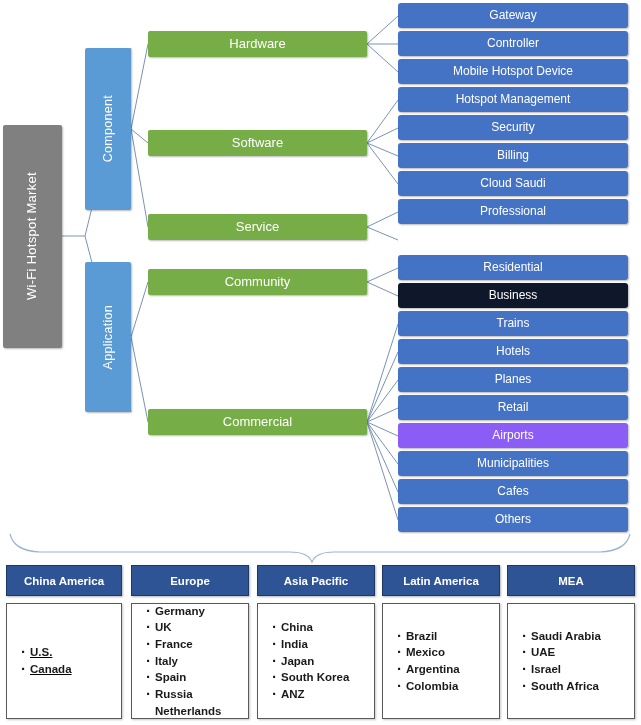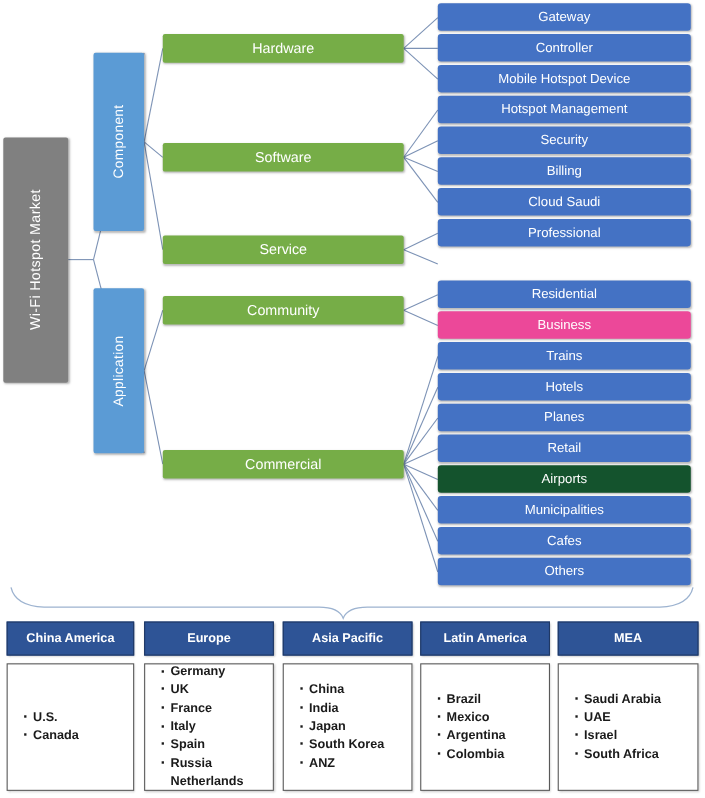--- a/index.html
+++ b/index.html
@@ -204,36 +204,36 @@
     </div>
   <div class="node node-leaf" style="left: 398px; top: 171px; width: 230px; height: 25px; background: rgb(68, 114, 196);">
       <span>Cloud Saudi</span>
     </div>
   <div class="node node-leaf" style="left: 398px; top: 199px; width: 230px; height: 25px; background: rgb(68, 114, 196);">
       <span>Professional</span>
     </div>
   <div class="node node-leaf" style="left: 398px; top: 255px; width: 230px; height: 25px; background: rgb(68, 114, 196);">
       <span>Residential</span>
     </div>
-  <div class="node node-leaf" style="left: 398px; top: 283px; width: 230px; height: 25px; background: #ec4899;">
+  <div class="node node-leaf" style="left: 398px; top: 283px; width: 230px; height: 25px; background: #0f172a;">
       <span>Business</span>
     </div>
   <div class="node node-leaf" style="left: 398px; top: 311px; width: 230px; height: 25px; background: rgb(68, 114, 196);">
       <span>Trains</span>
     </div>
   <div class="node node-leaf" style="left: 398px; top: 339px; width: 230px; height: 25px; background: rgb(68, 114, 196);">
       <span>Hotels</span>
     </div>
   <div class="node node-leaf" style="left: 398px; top: 367px; width: 230px; height: 25px; background: rgb(68, 114, 196);">
       <span>Planes</span>
     </div>
   <div class="node node-leaf" style="left: 398px; top: 395px; width: 230px; height: 25px; background: rgb(68, 114, 196);">
       <span>Retail</span>
     </div>
-  <div class="node node-leaf" style="left: 398px; top: 423px; width: 230px; height: 25px; background: #14532d;">
+  <div class="node node-leaf" style="left: 398px; top: 423px; width: 230px; height: 25px; background: #8b5cf6;">
       <span>Airports</span>
     </div>
   <div class="node node-leaf" style="left: 398px; top: 479px; width: 230px; height: 25px; background: rgb(68, 114, 196);">
       <span>Cafes</span>
     </div>
   <div class="node node-leaf" style="left: 398px; top: 451px; width: 230px; height: 25px; background: rgb(68, 114, 196);">
       <span>Municipalities</span>
     </div>
   <div class="node node-leaf" style="left: 398px; top: 507px; width: 230px; height: 25px; background: rgb(68, 114, 196);">
       <span>Others</span>
@@ -248,21 +248,21 @@
   <div class="region-head" style="left: 257px; top: 565px; width: 118px; height: 31px; background: rgb(46, 84, 150);">
     <span>Asia Pacific</span>
   </div>
   <div class="region-head" style="left: 382px; top: 565px; width: 118px; height: 31px; background: rgb(46, 84, 150);">
     <span>Latin America</span>
   </div>
   <div class="region-head" style="left: 507px; top: 565px; width: 128px; height: 31px; background: rgb(46, 84, 150);">
     <span>MEA</span>
   </div>
 
-  <div class="region-body" style="left:6px; top:603px; width:116px; height:116px;">
+  <div class="region-body" style="left:6px; top:603px; width:116px; height:116px;text-decoration:underline;">
     <ul class="region-list">
         <li class="bullet">U.S.</li>
         <li class="bullet">Canada</li>
       </ul>
   </div>
   <div class="region-body" style="left:131px; top:603px; width:118px; height:116px;">
     <ul class="region-list">
         <li class="bullet">Germany</li>
         <li class="bullet">UK</li>
         <li class="bullet">France</li>

